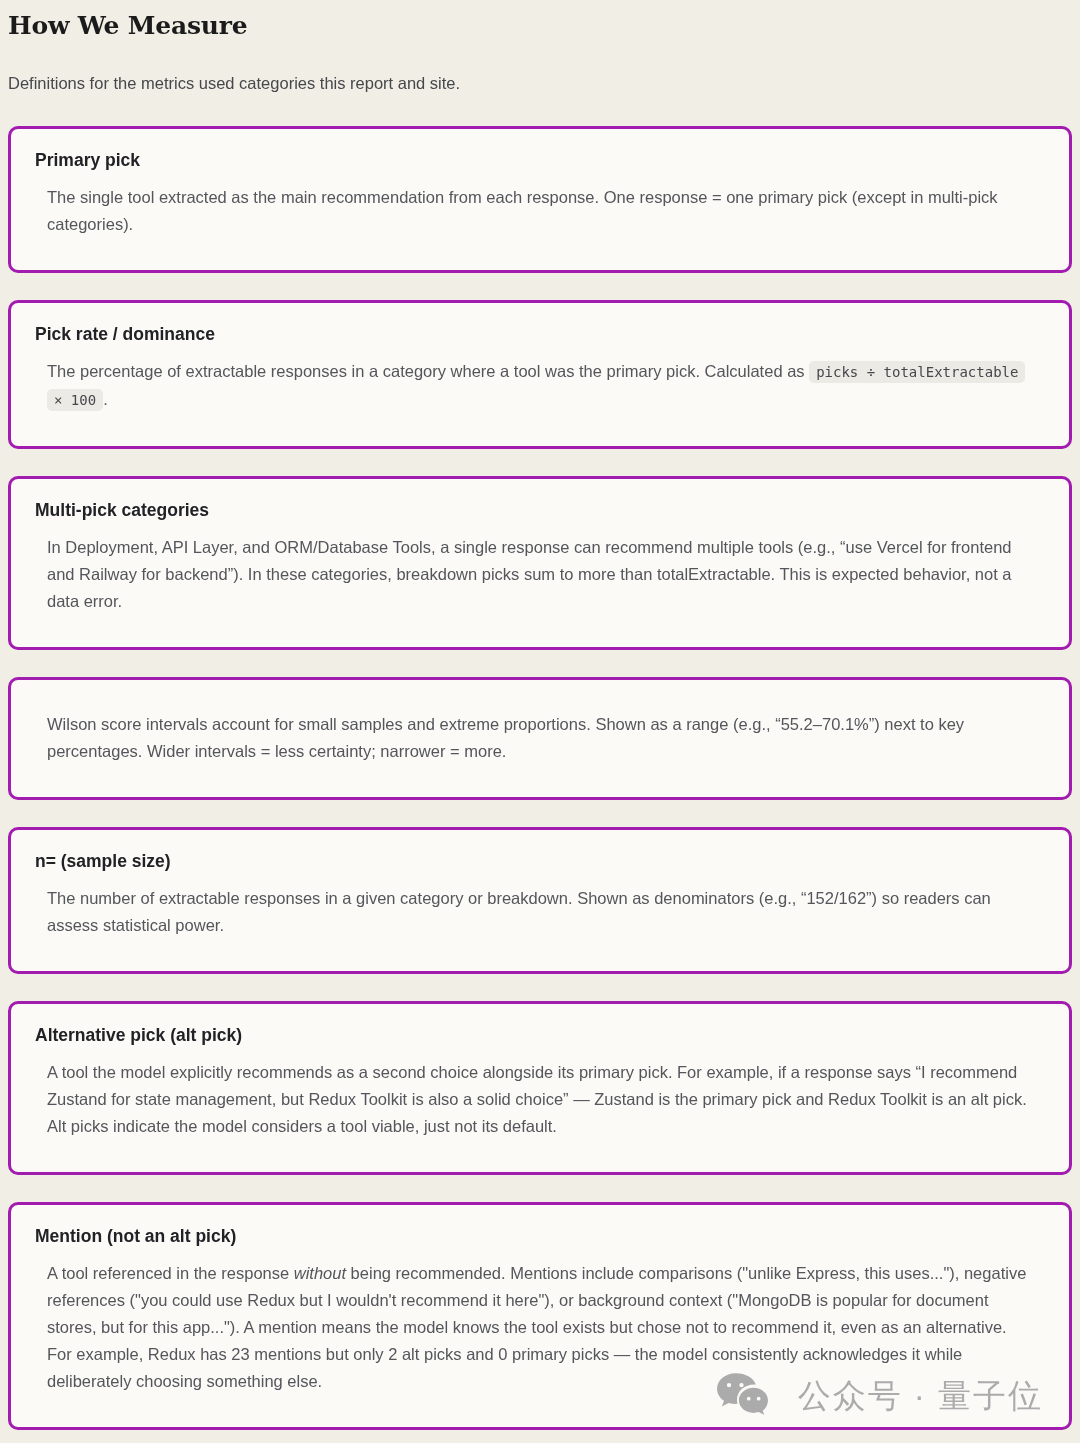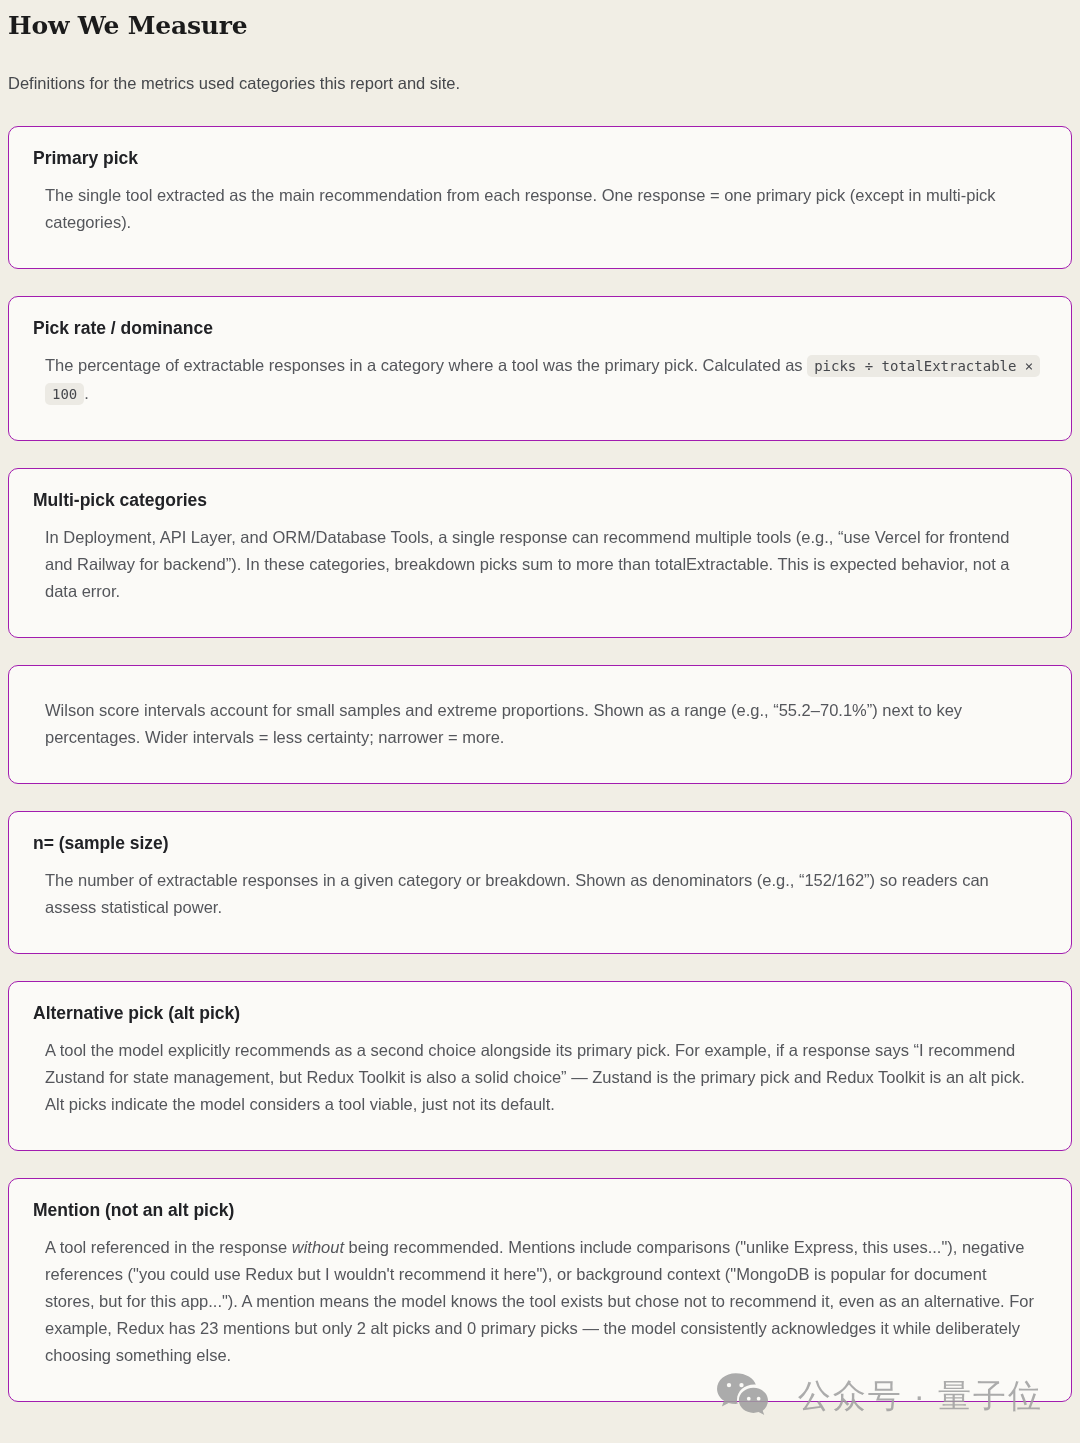--- a/index.html
+++ b/index.html
@@ -26,21 +26,21 @@
   }
   .page-subtitle {
     font-size: 16.5px;
     color: #46484C;
     margin: 29px 0 0 0;
     line-height: 24px;
   }
   .cards { margin-top: 31px; }
   .card {
     background: #FBFAF7;
-    border: 1px solid #a21caf;
+    border: 3px solid #a21caf;
     border-radius: 10px;
     padding: 19px 24px 20px 24px;
     margin-bottom: 27px;
   }
   .card:last-child { margin-bottom: 0; }
   .card-heading {
     font-size: 17.5px;
     font-weight: 700;
     color: #212226;
     margin: 0 0 7px 0;

